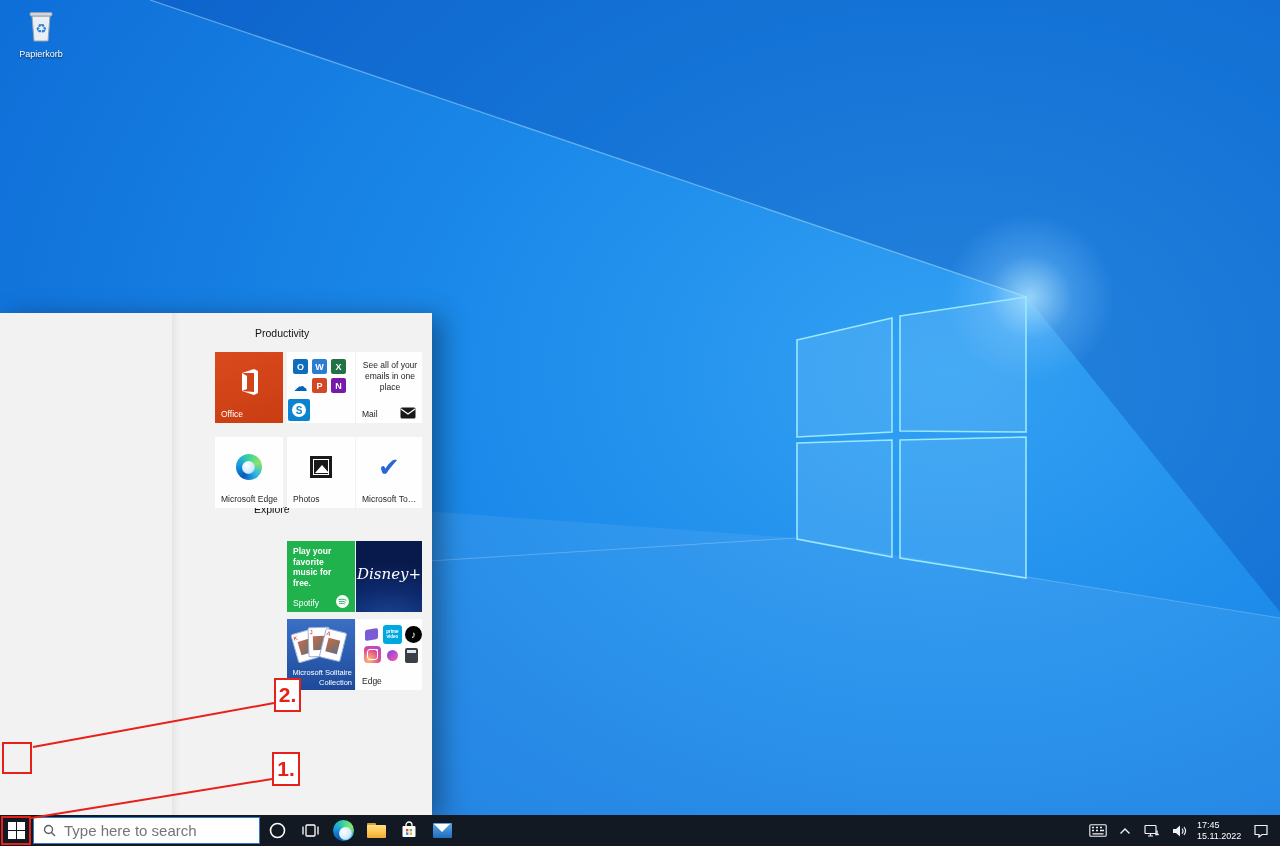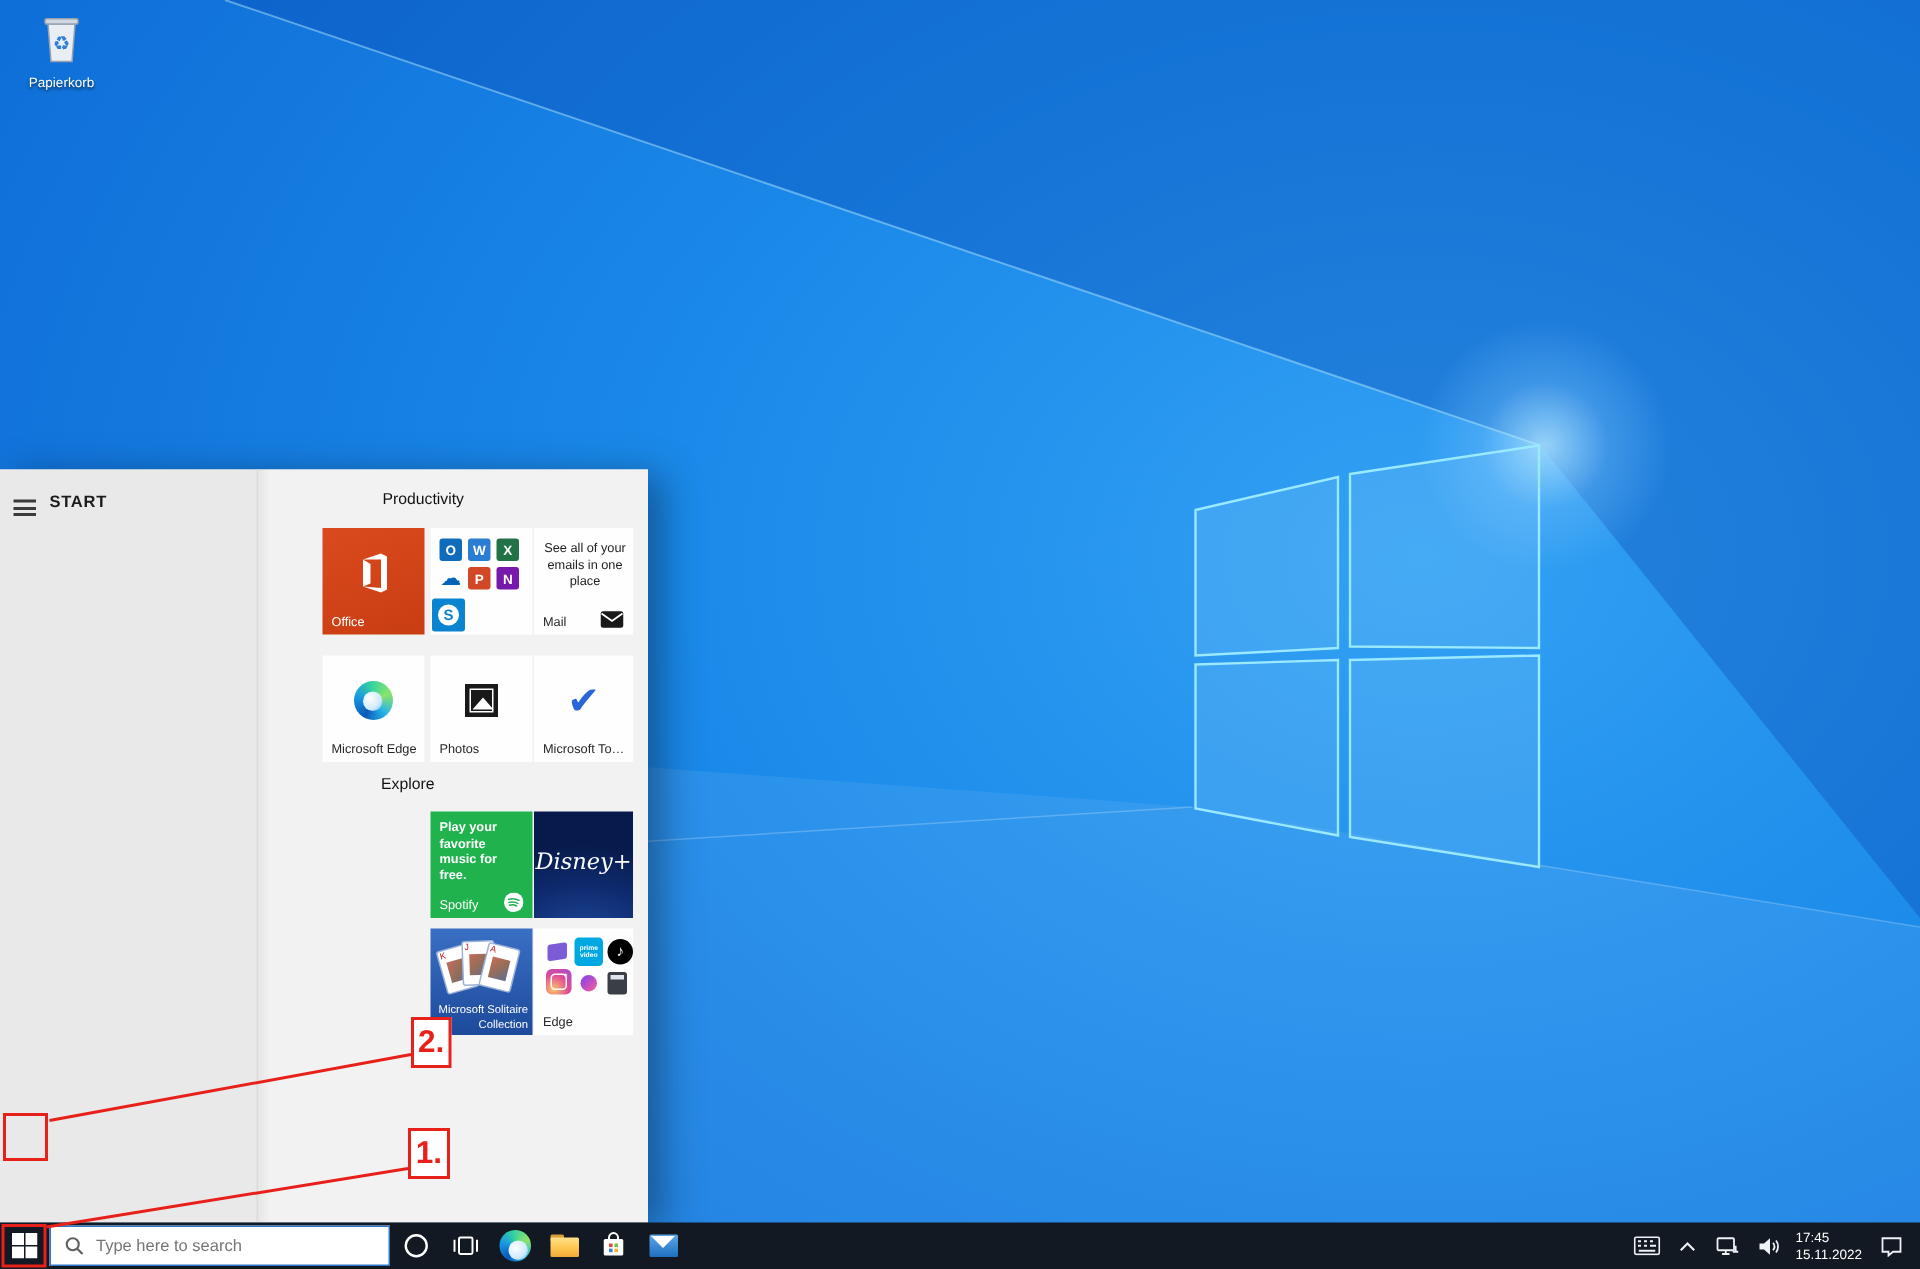--- a/index.html
+++ b/index.html
@@ -28,21 +28,21 @@
   .rail-header { position:absolute; left:0; top:12px; width:100%; height:26px; }
   .hamburger { position:absolute; left:9px; top:8px; width:15px; height:11px; }
   .hamburger span { display:block; height:2px; background:#3b3b3b; margin-bottom:2.5px; }
   .rail-title { position:absolute; left:33px; top:4px; font-size:11px; font-weight:bold; letter-spacing:.5px; color:#1c1c1c; }
 
   
   .tiles { position:absolute; left:172px; top:0; width:260px; height:100%; background:#f2f2f2; }
   .tiles::before { content:""; position:absolute; left:0; top:0; bottom:0; width:8px;
     background:linear-gradient(90deg, rgba(0,0,0,.05), rgba(0,0,0,0)); }
   .group-label { position:absolute; font-size:10.5px; color:#111; }
-  .gl-prod { left:43px; top:14px;padding-left:40px; } .gl-exp { left:43px; top:204px;padding-left:39px; }
+  .gl-prod { left:43px; top:14px;padding-left:40px; } .gl-exp { left:43px; top:190px;padding-left:39px; }
   .tile { position:absolute; width:68px; height:71px; background:#fefefe; overflow:hidden; }
   .c1{left:43px;} .c2{left:115px;} .c3{left:184px;width:66px;}
   .r1{top:39px;} .r2{top:124px;} .r3{top:228px;} .r4{top:306px;}
   .tl { position:absolute; left:6px; bottom:4px; font-size:8.5px; color:#262626; white-space:nowrap; }
   .tl.w { color:#fff; }
   .tile .cicon { position:absolute; left:50%; top:42%; transform:translate(-50%,-50%); }
 
   .tile-office { background:linear-gradient(160deg,#da4a1e,#c93d12); }
   .tile-spotify { background:#1fb24d; }
   .tile-disney { background:radial-gradient(90px 60px at 50% 115%, #1d4796 0%, #0e2a6e 55%, #081a4b 100%); }
@@ -105,21 +105,21 @@
   .p-calc::before { content:""; position:absolute; left:2px; top:2px; right:2px; height:3px; background:#dfe5ec; }
 
   .store-bag, .films-clap { display:block; }
 
   
   .taskbar { position:absolute; left:0; top:815px; width:1280px; height:31px; background:#131922; }
   .tb-start { position:absolute; left:0; top:0; width:32px; height:31px; display:flex; align-items:center; justify-content:center; }
   .tb-search { position:absolute; left:33px; top:2px; width:227px; height:27px; background:#fff;
     border:1.5px solid #3178c6; display:flex; align-items:center; }
   .tb-search svg { margin:0 8px 0 9px; flex:none; }
-  .tb-search input { border:none; outline:none; background:transparent; font-size:11px; color:#333; width:160px;
+  .tb-search input { border:none; outline:none; background:transparent; font-size:15px; color:#333; width:160px;
     font-family:"Liberation Sans","DejaVu Sans",sans-serif; }
   .tb-ic { position:absolute; top:0; width:32px; height:31px; display:flex; align-items:center; justify-content:center; }
   .folder-ic { position:relative; width:19px; height:15px; }
   .folder-ic::before { content:""; position:absolute; left:0; top:0; width:9px; height:4px; background:#d99e35; border-radius:1px 1px 0 0; }
   .folder-ic::after { content:""; position:absolute; left:0; top:2px; width:19px; height:13px; border-radius:1px;
     background:linear-gradient(180deg,#ffe08a 0%, #fdc64e 55%, #f0a93a 100%); }
   .mail-tb { position:relative; width:19px; height:15px; background:linear-gradient(180deg,#5ea7e8,#1e6fc0); border-radius:1px; }
   .mail-tb::before { content:""; position:absolute; left:1px; top:1px; border-left:8.5px solid transparent;
     border-right:8.5px solid transparent; border-top:8px solid #fff; }
 
@@ -160,31 +160,20 @@
   <div class="recycle-bin">
     <svg width="32" height="36" viewBox="0 0 32 36">
       <path d="M7 8 L25 8 L23 33 L9 33 Z" fill="#e9eef4" stroke="#97a2ae" stroke-width="1"></path>
       <rect x="5" y="4.5" width="22" height="3.5" rx="1.2" fill="#cfd8e2" stroke="#97a2ae" stroke-width="1"></rect>
       <text x="16" y="25" text-anchor="middle" font-size="13" fill="#2f7fd6">♻</text>
     </svg>
     <span class="lbl">Papierkorb</span>
   </div>
 
   <div class="start-menu">
-    <div class="rail">
-      <div class="rail-header">
-        <span class="hamburger">
-            <span></span>
-            <span></span>
-            <span></span>
-          </span>
-        <span class="rail-title">START</span>
-      </div>
-
-    </div>
 
     <div class="tiles">
       <span class="group-label gl-prod">Productivity</span>
       <span class="group-label gl-exp">Explore</span>
 
       <div class="tile tile-office c1 r1">
         <svg class="cicon" width="30" height="30" viewBox="0 0 30 30">
           <path d="M8 6 L20 2 L24 4 L24 26 L20 28 L8 24 L20 25 L20 6 Z" fill="#fff"></path>
           <path d="M8 6 L8 24 L13 22 L13 9 Z" fill="#fff"></path>
         </svg>

